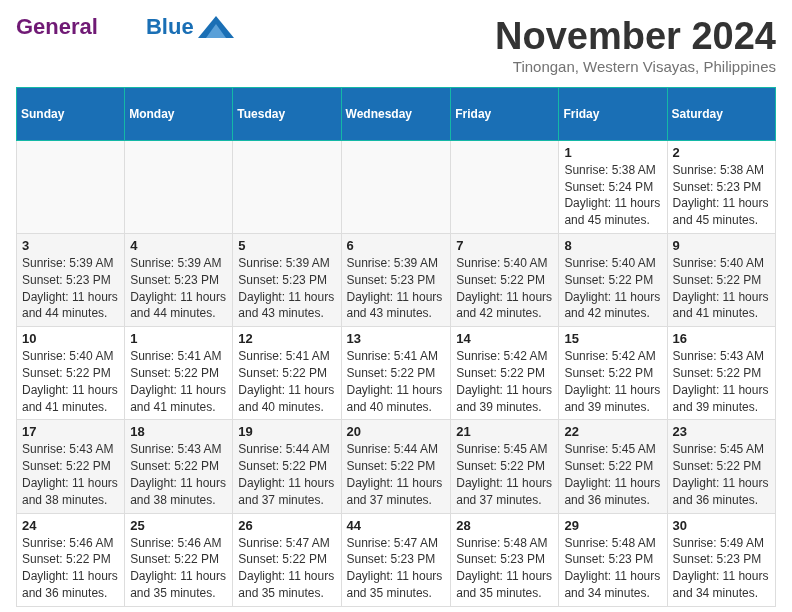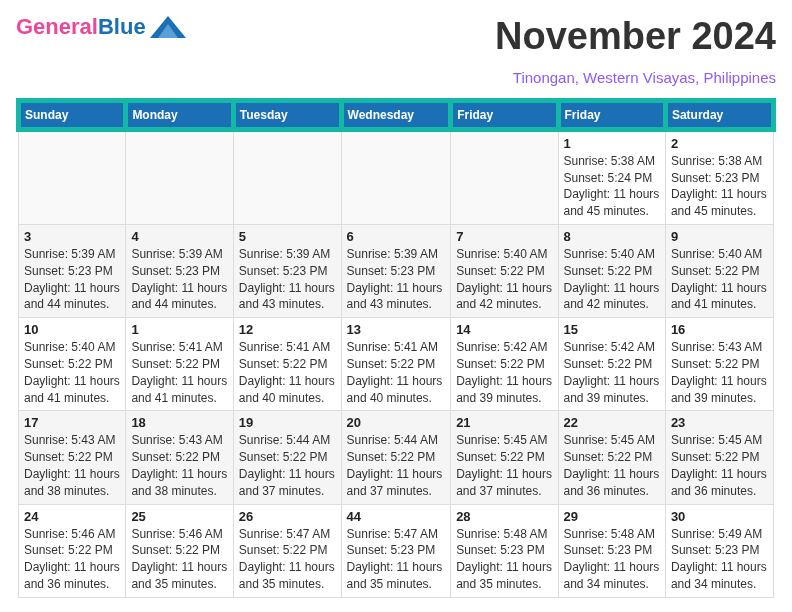--- a/index.html
+++ b/index.html
@@ -26,36 +26,35 @@
     }
     .month-title {
       font-size: 38px;
       font-weight: bold;
       color: #333;
       line-height: 1.1;
       text-align: right;
     }
     .location {
       font-size: 15px;
-      color: #8b5cf6;
-      margin-top: 11px;
+      color: #737373;
     }
     .calendar {
       width: 100%;
       border-collapse: collapse;
       font-size: 11px;
     }
     .calendar thead th {
       background-color: #1a6fb5;
       color: #fff;
-      padding: 5px 4px;
+      padding: 19px 4px;
       text-align: left;
       font-size: 12px;
       font-weight: bold;
-      border: 5px solid #14b8a6;
+      border: 1px solid #14b8a6;
     }
     .calendar tbody td {
       border: 1px solid #ddd;
       vertical-align: top;
       padding: 4px 5px;
       width: 113px;
       height: 85px;
       background: #fff;
     }
     .calendar tbody tr:nth-child(even) td {
@@ -77,21 +76,21 @@
       background: #f9f9f9 !important;
     }
   </style>
 </head>
 <body>
 
 <div class="header-area">
   <div class="logo">
     <div style="display:flex;align-items:center;gap:4px;">
       <div style="font-size:22px;font-weight:bold;line-height:1;">
-        <span style="color:#ec4899;">General</span><span style="color:#1a6fb5;">Blue</span>
+        <span style="color:#701a75;">General</span><span style="color:#1a6fb5;margin-left:48px;">Blue</span>
       </div>
       <svg width="36" height="22" viewBox="0 0 36 22">
         <polygon points="0,22 18,0 36,22" fill="#1a6fb5"></polygon>
         <polygon points="8,22 18,8 28,22" fill="#5aa0d8"></polygon>
       </svg>
     </div>
   </div>
   <div class="title-area">
     <div class="month-title">November 2024</div>
     <div class="location">Tinongan, Western Visayas, Philippines</div>

